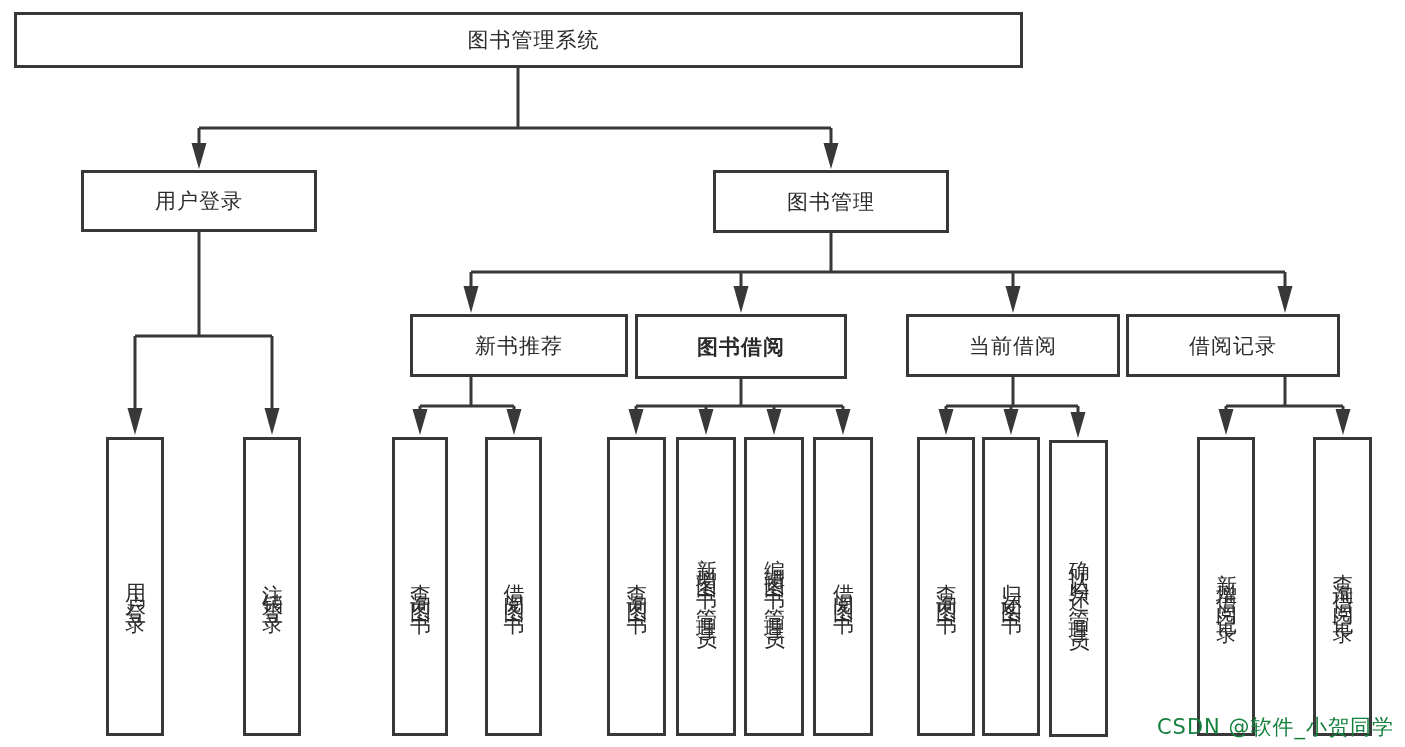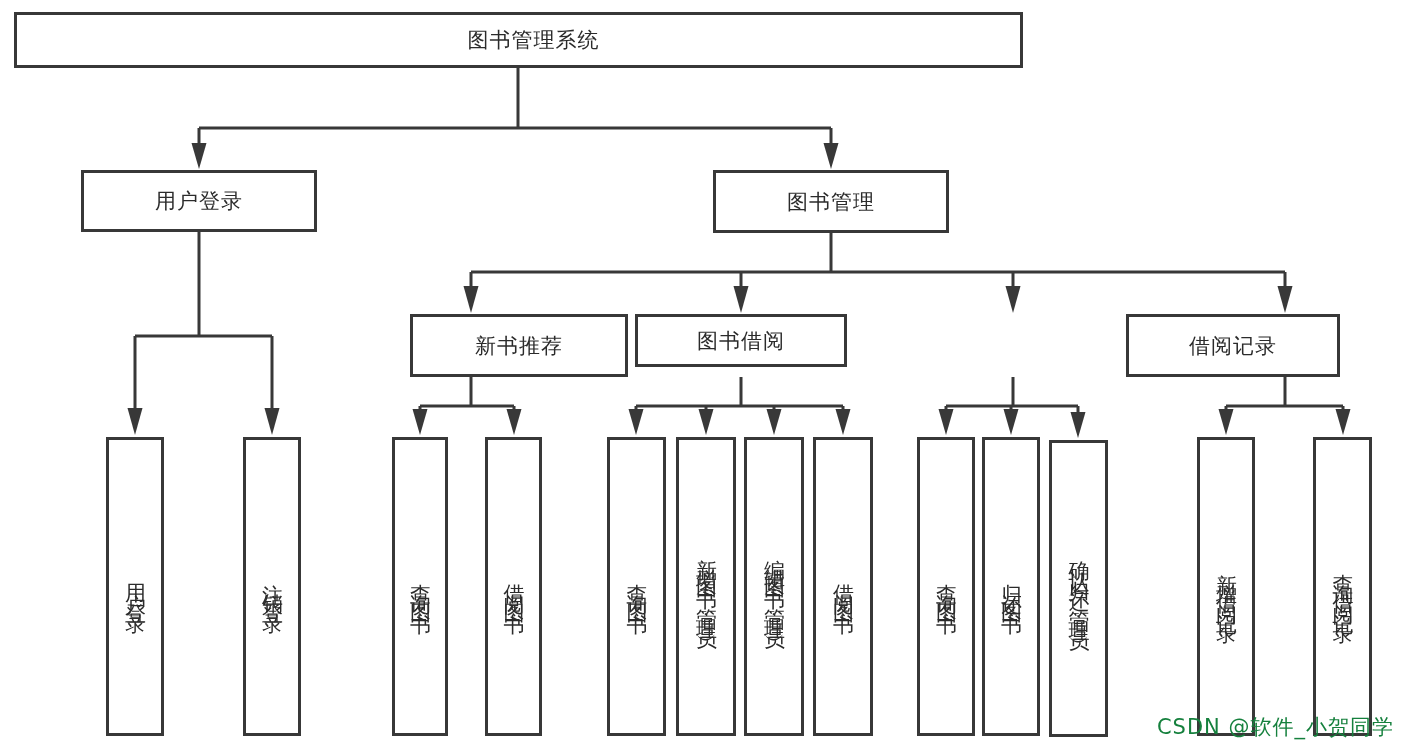--- a/index.html
+++ b/index.html
@@ -122,22 +122,25 @@
   <div class="hbox" style="left:81px; top:170px; width:236px; height:62px;">
     <span>用户登录</span>
   </div>
   <div class="hbox" style="left:713px; top:170px; width:236px; height:63px;">
     <span>图书管理</span>
   </div>
 
   <div class="hbox" style="left:362px; top:314px; width:218px; height:63px;margin-left:48px;">
     <span>新书推荐</span>
   </div>
-  <div class="hbox" style="left:635px; top:314px; width:212px; height:53px;">
+  <div class="hbox" style="left:635px; top:314px; width:212px; height:65px;font-weight:bold;">
     <span>图书借阅</span>
+  </div>
+  <div class="hbox" style="left:906px; top:314px; width:214px; height:63px;">
+    <span>当前借阅</span>
   </div>
   <div class="hbox" style="left:1126px; top:314px; width:214px; height:63px;">
     <span>借阅记录</span>
   </div>
 
   <div class="vbox" style="left:106px; top:437px; width:58px; height:299px;">
     <span class="vtext">用户登录</span>
   </div>
   <div class="vbox" style="left:243px; top:437px; width:58px; height:299px;">
     <span class="vtext">注销登录</span>

